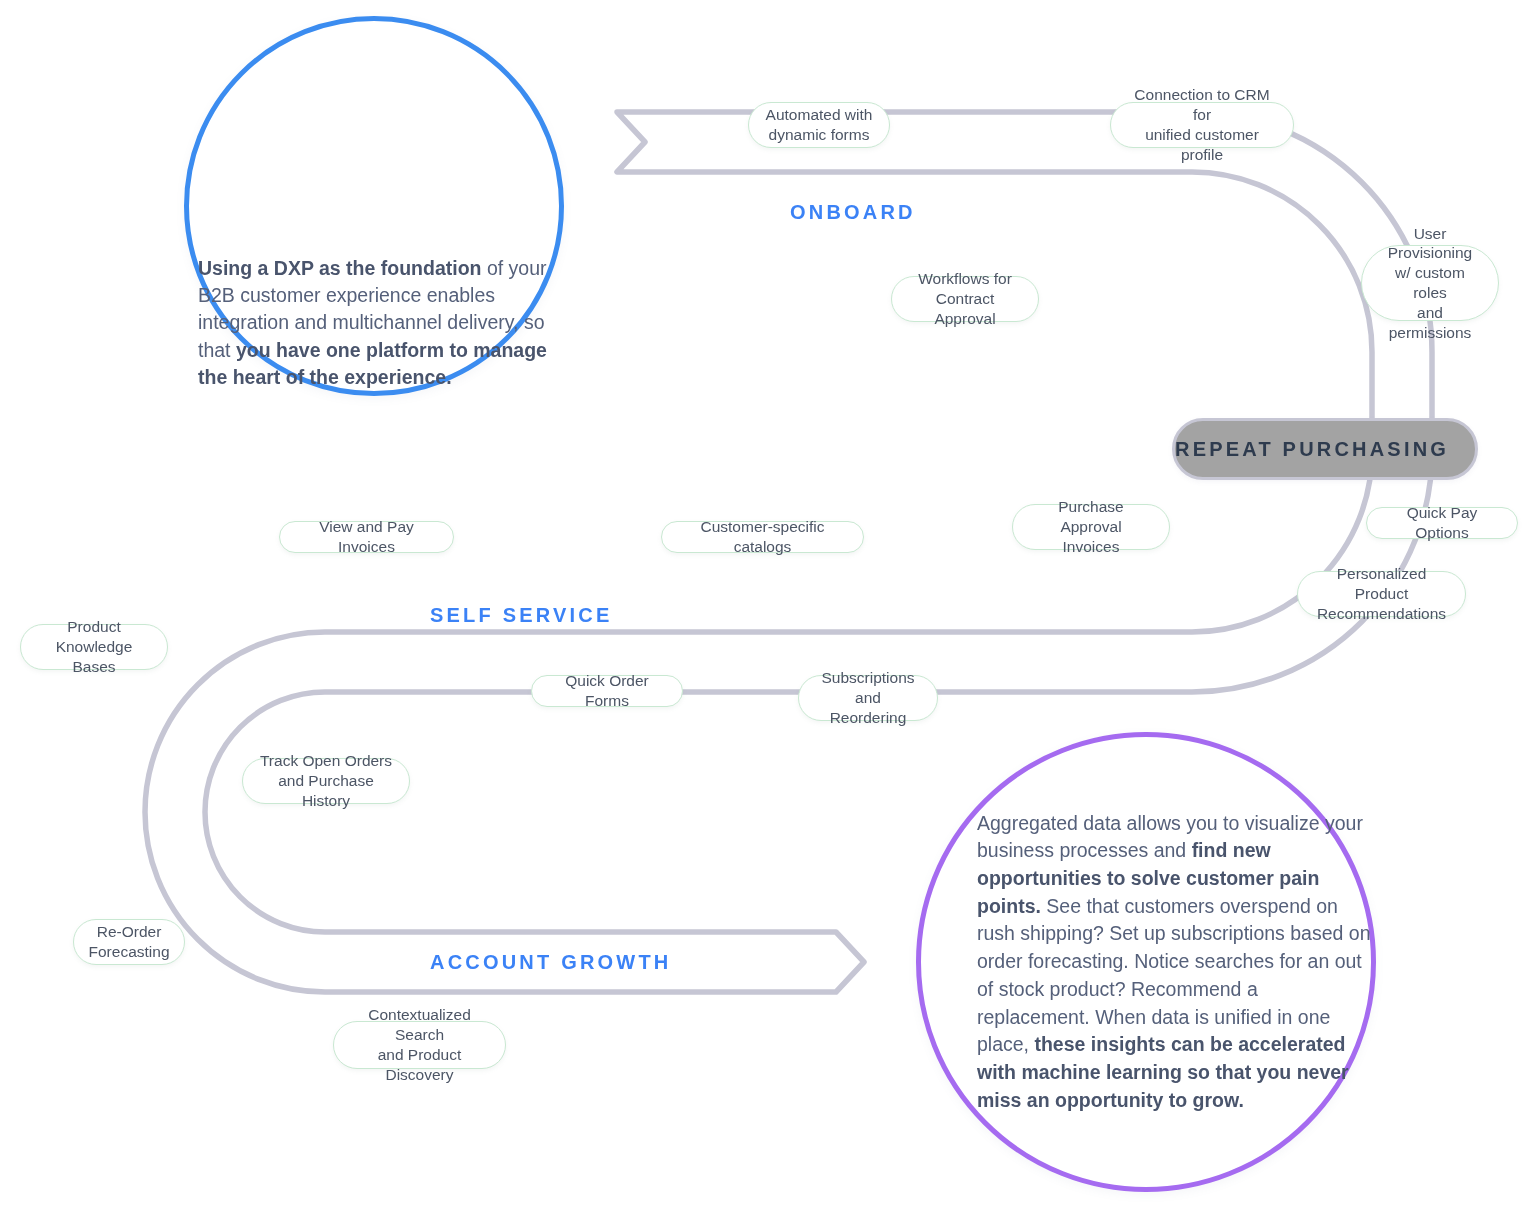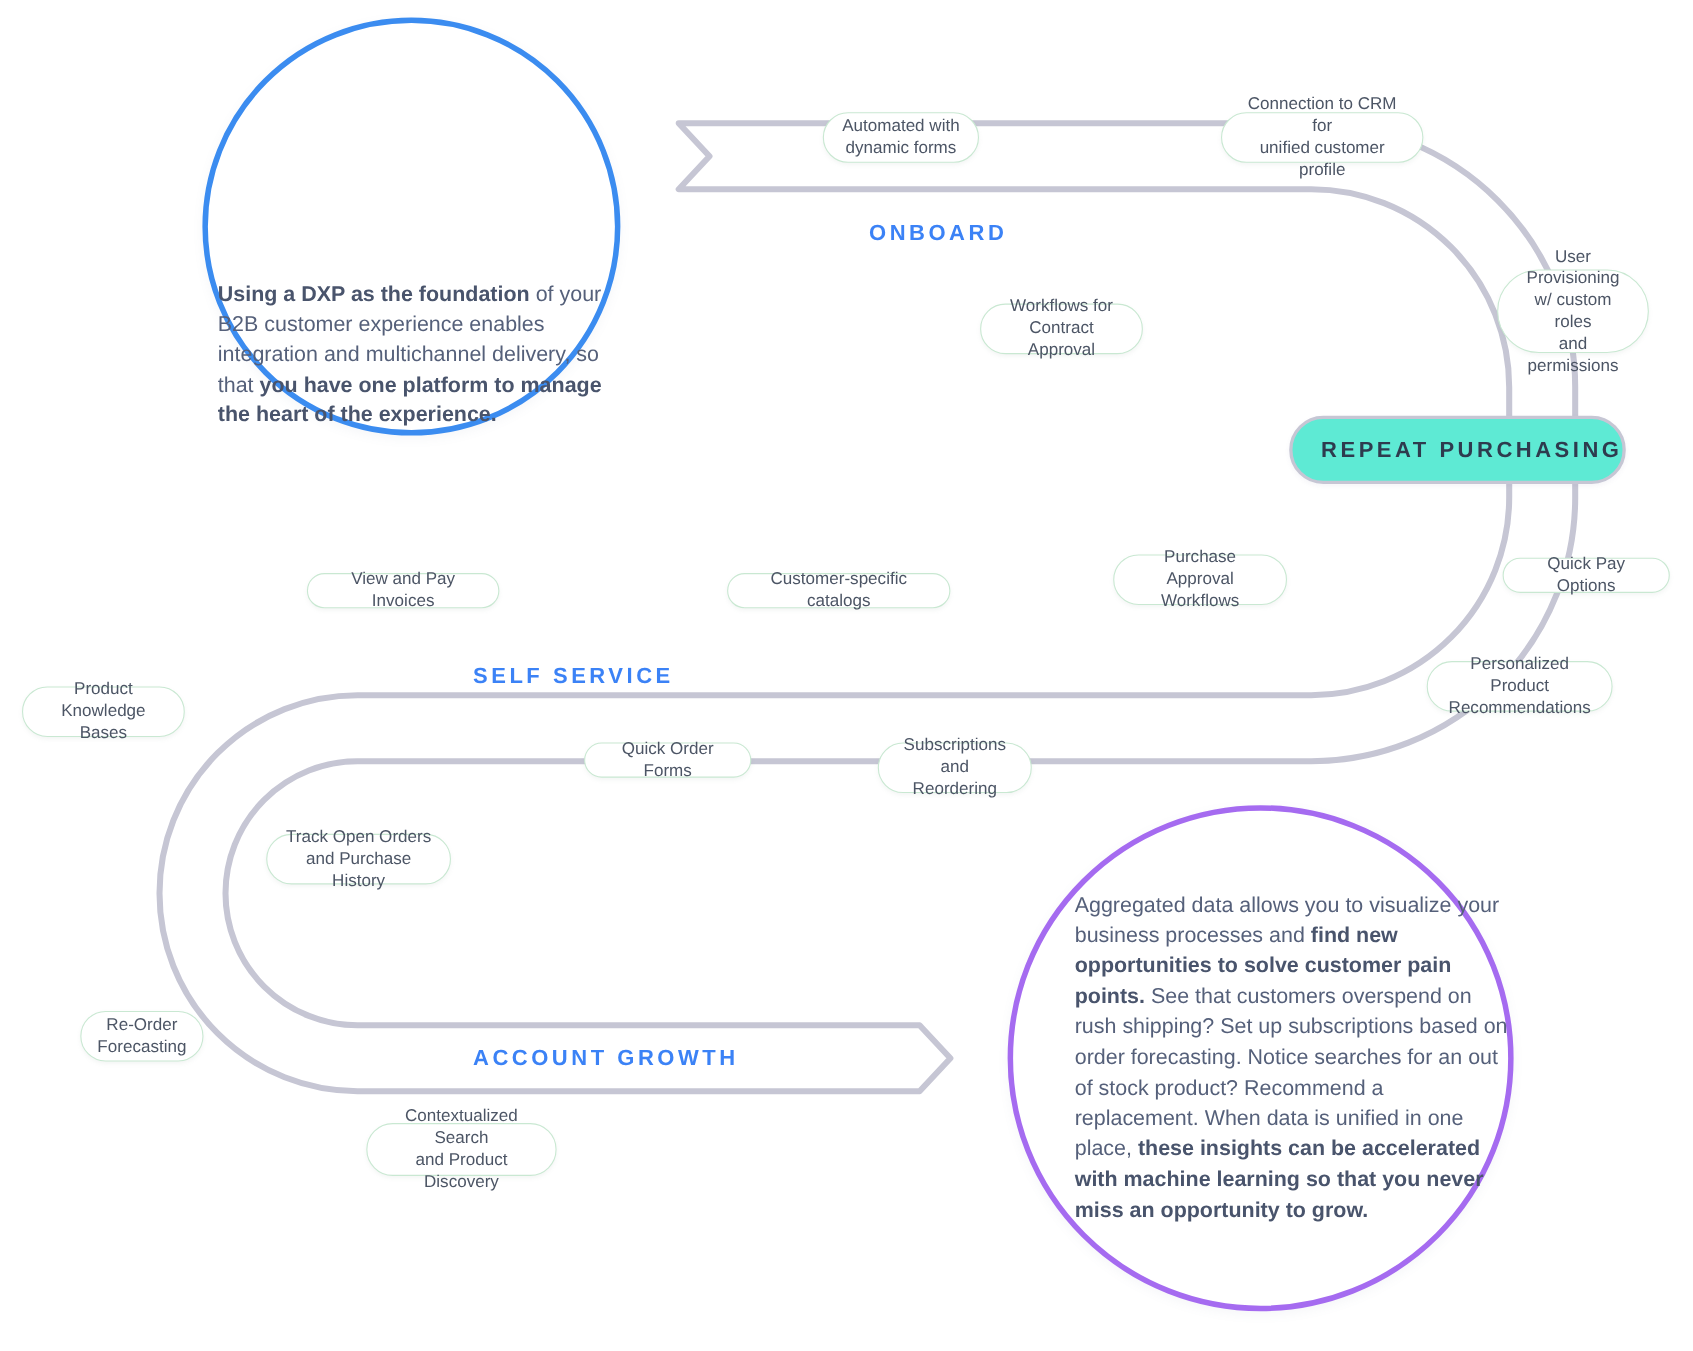--- a/index.html
+++ b/index.html
@@ -19,26 +19,27 @@
     font-weight:bold;
     font-size:20px;
     letter-spacing:3.2px;
     color:#3b82f6;
     white-space:nowrap;
   }
 
   
   .node-pill{
     position:absolute;
-    background:#5eead4;
+    background:#a3a3a3;
     border:3px solid #c6c6d4;
     border-radius:48px;
-    display:flex;align-items:center;justify-content:flex-end;
+    display:flex;align-items:center;justify-content:flex-start;
     box-sizing:border-box;
     box-shadow:0 2px 5px rgba(120,120,150,.07);
+    margin-top:40px;
   }
   .node-pill span{
     font-weight:bold;font-size:20px;letter-spacing:3.2px;color:#2e3b4e;white-space:nowrap;
   }
 
   
   .pill{
     position:absolute;
     background:#ffffff;
     border:1.5px solid #c9e8d2;
@@ -138,36 +139,36 @@
   </div>
 
   <div class="pill" style="left:1361px;top:245px;width:138px;height:76px;">
     <span>User Provisioning
 w/ custom roles
 and permissions</span>
   </div>
 
   <div class="pill" style="left:1012px;top:504px;width:158px;height:46px;">
     <span>Purchase Approval
-Workflows</span>
+Invoices</span>
   </div>
 
   <div class="pill" style="left:1366px;top:507px;width:152px;height:32px;">
     <span>Quick Pay Options</span>
   </div>
 
   <div class="pill" style="left:279px;top:521px;width:175px;height:32px;">
     <span>View and Pay Invoices</span>
   </div>
 
   <div class="pill" style="left:661px;top:521px;width:203px;height:32px;">
     <span>Customer-specific catalogs</span>
   </div>
 
-  <div class="pill" style="left:1297px;top:601px;width:169px;height:46px;">
+  <div class="pill" style="left:1297px;top:571px;width:169px;height:46px;">
     <span>Personalized Product
 Recommendations</span>
   </div>
 
   <div class="pill" style="left:20px;top:624px;width:148px;height:46px;">
     <span>Product
 Knowledge Bases</span>
   </div>
 
   <div class="pill" style="left:531px;top:675px;width:152px;height:32px;">

